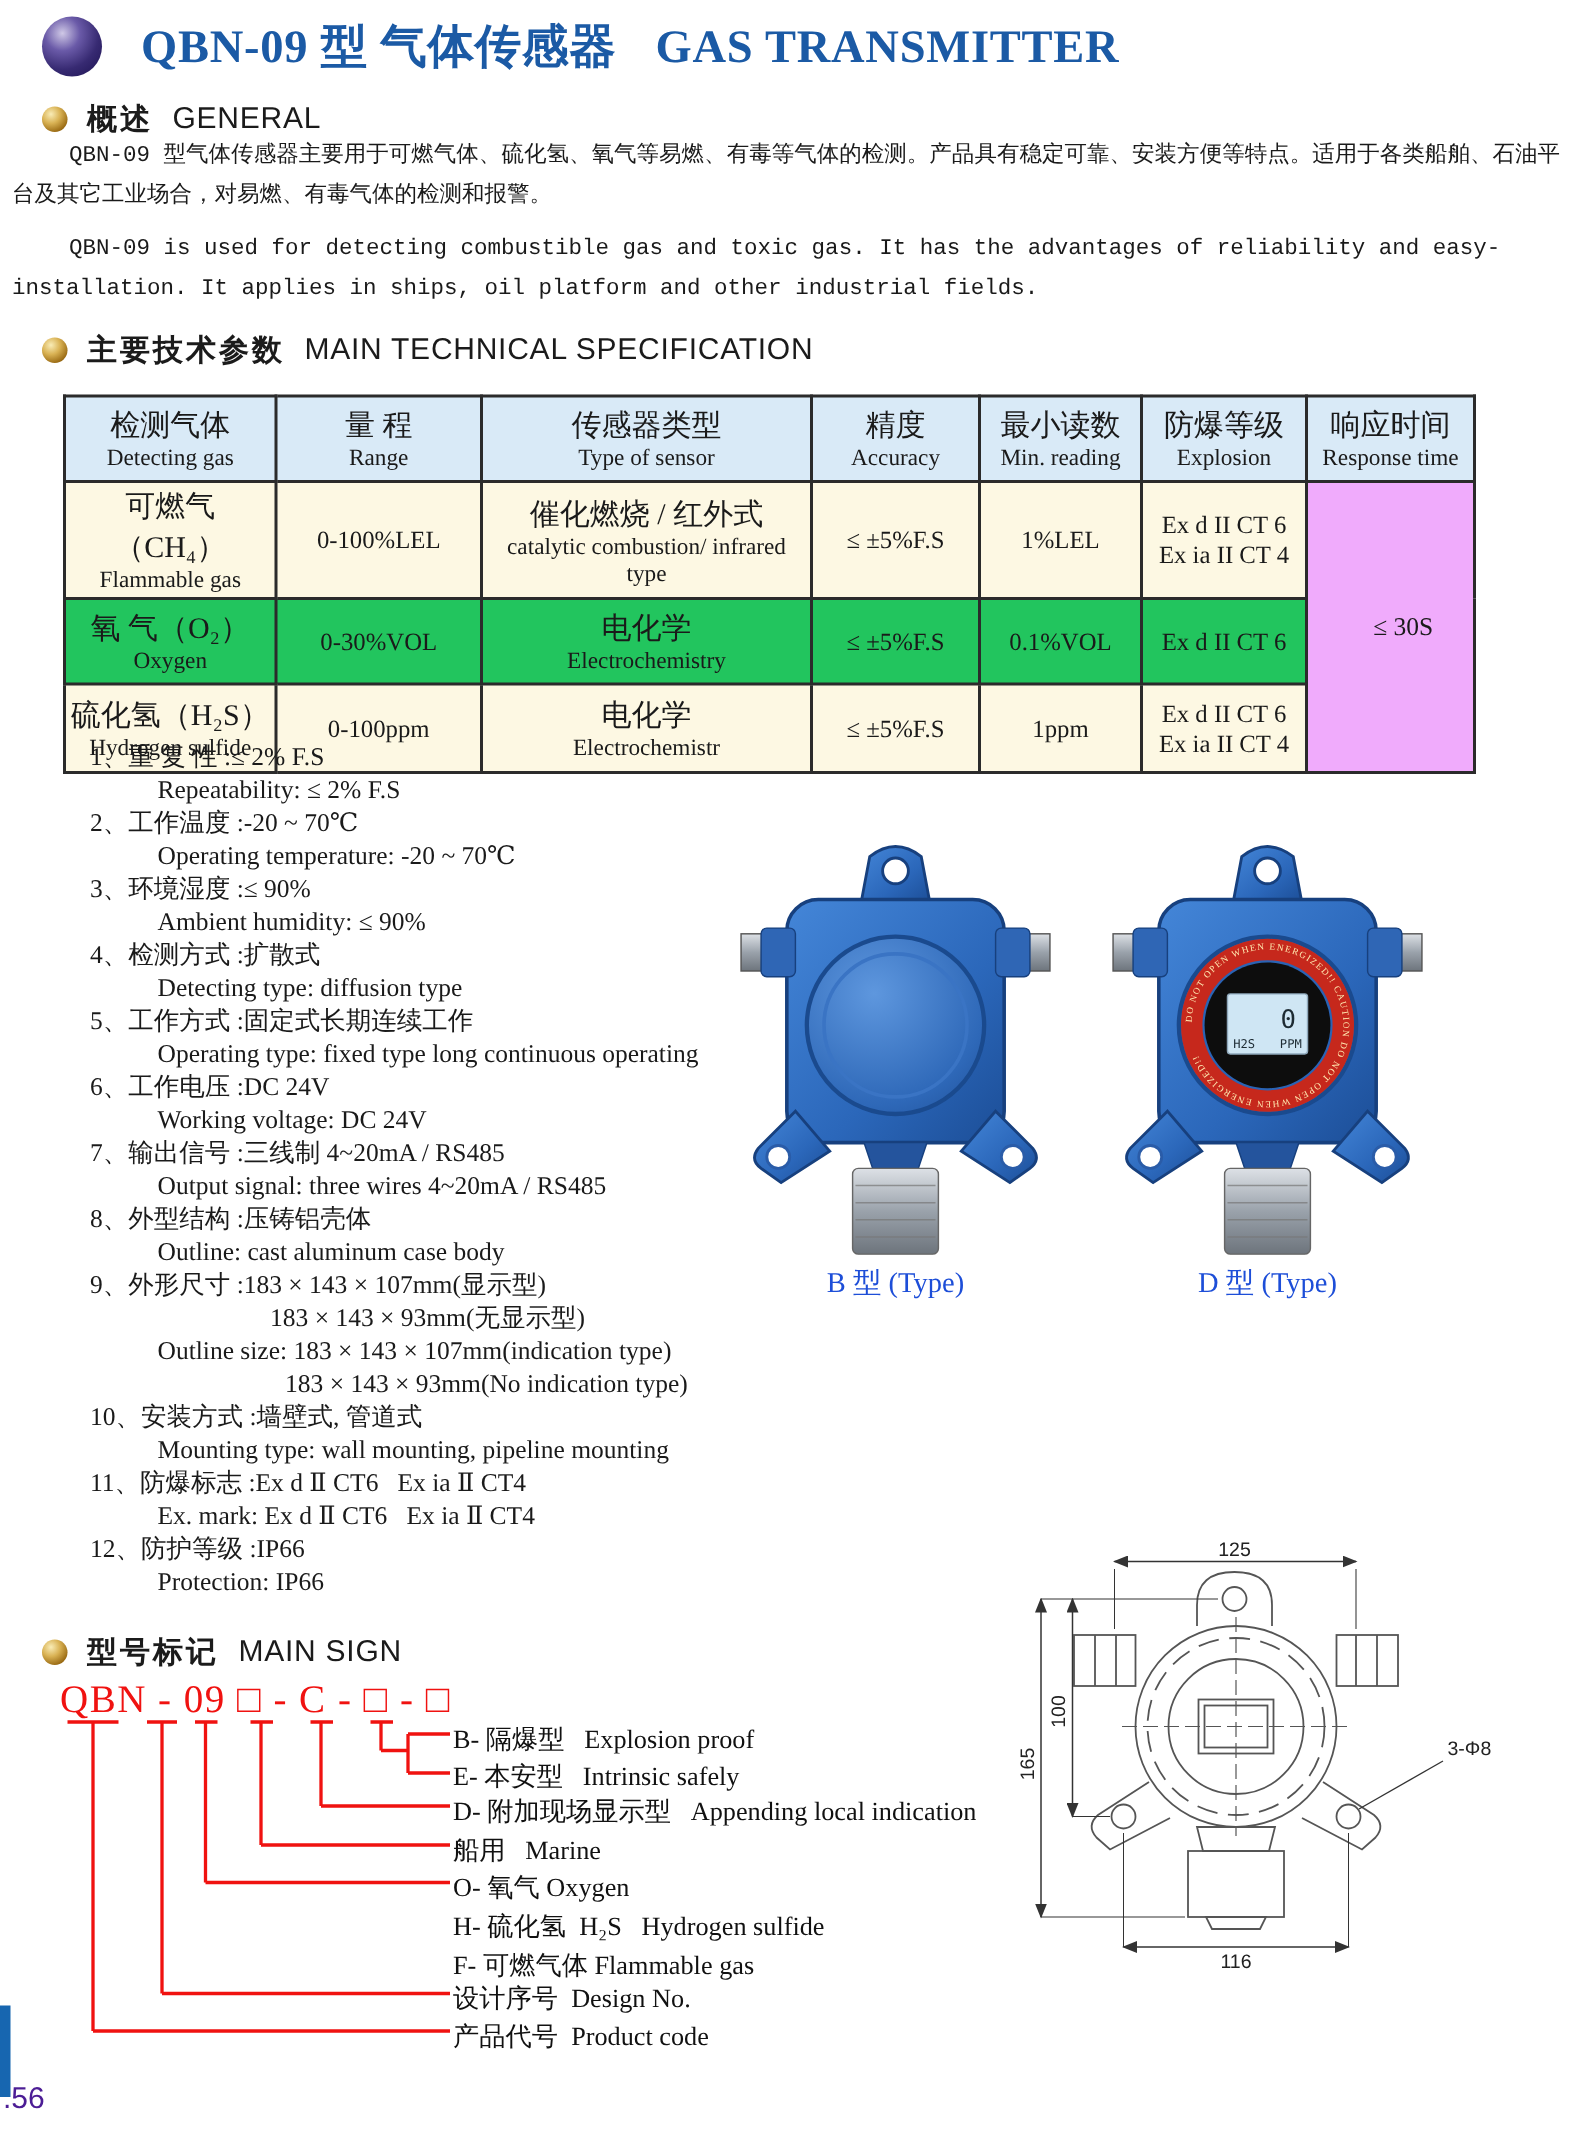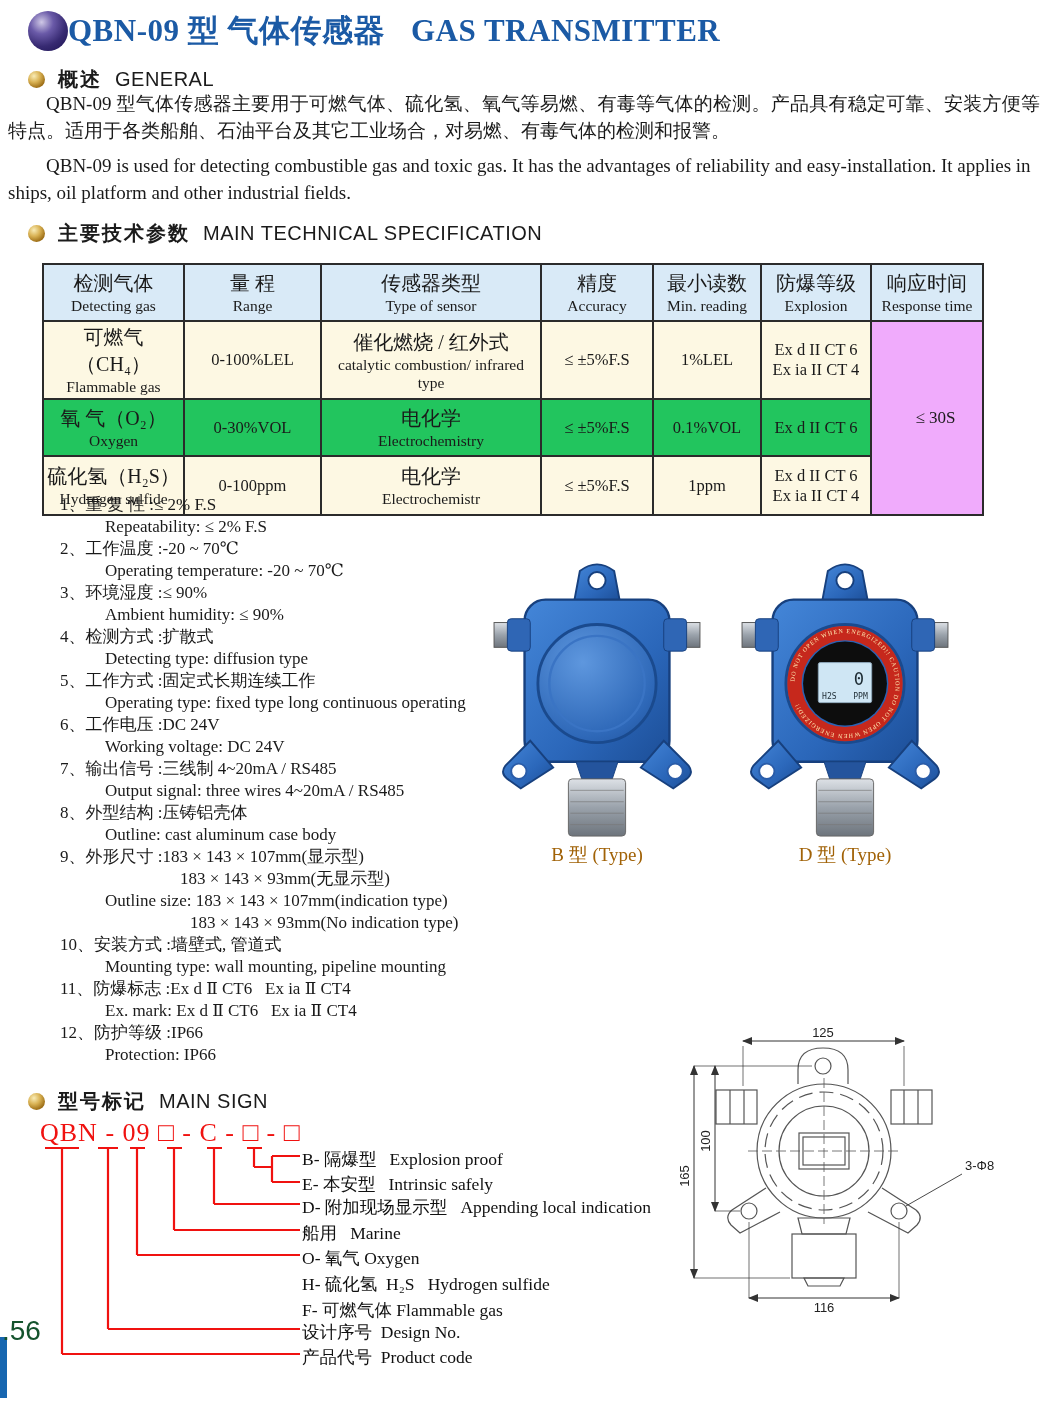--- a/index.html
+++ b/index.html
@@ -7,32 +7,32 @@
         font-family:"Liberation Serif","DejaVu Serif",serif;color:#1a1a1a;}
 
   
   .sphere{display:inline-block;border-radius:50%;}
   .sphere-navy{width:40px;height:40px;
     background:radial-gradient(circle at 34% 28%, #cfc8e6 0%, #6a5aa8 30%, #372a72 62%, #1b1150 100%);}
   .sphere-gold{width:17px;height:17px;
     background:radial-gradient(circle at 35% 30%, #f9ecb6 0%, #d9b254 38%, #96660f 78%, #5c3c06 100%);}
 
   
-  .title-row{position:absolute;left:28px;top:10px;display:flex;align-items:center;gap:0;}
+  .title-row{position:absolute;left:28px;top:10px;display:flex;align-items:center;gap:26px;}
   .title-row h1{margin:0;font-size:31px;font-weight:bold;color:#1b5aa5;letter-spacing:.5px;}
   .title-en{margin-left:26px;}
 
   
   .sec-head{position:absolute;display:flex;align-items:center;gap:13px;
     font-family:"Liberation Sans","DejaVu Sans",sans-serif;font-size:20px;color:#1b1b1b;}
   .sec-cn{font-weight:bold;letter-spacing:2px;}
   .sec-en{letter-spacing:.5px;}
 
   
-  .general-text{position:absolute;left:8px;top:90px;width:1032px;font-size:19px;line-height:27px;}
+  .general-text{position:absolute;left:8px;top:90px;width:1032px;font-size:15px;line-height:27px;font-family:Liberation Mono, monospace;}
   .general-text p{margin:0;text-indent:38px;text-align:justify;}
   .general-text p.en{margin-top:8px;text-align:left;}
 
   
   .spec-table{position:absolute;left:42px;top:263px;border-collapse:collapse;table-layout:fixed;width:940px;}
   .spec-table th,.spec-table td{border:2px solid #2b2b2b;text-align:center;vertical-align:middle;padding:2px 3px;}
   .spec-table th{background:#d9eaf7;font-weight:normal;height:51px;}
   .th-cn,.cell-cn{font-size:20px;}
   .th-en,.cell-en{font-size:15.5px;}
   .row-cream td{background:#fdf8e3;height:53px;font-size:16.5px;}
@@ -44,36 +44,36 @@
   .spec-list .item{margin:0;}
   .li-cn,.li-en,.li-cn2,.li-en2{white-space:pre-wrap;}
   .li-en{padding-left:45px;}
   .li-cn2{padding-left:120px;}
   .li-en2{padding-left:130px;}
 
   
   .products{position:absolute;left:482px;top:552px;display:flex;gap:38px;padding-left:10px;}
   .figure{width:210px;text-align:center;}
   .figure svg{display:block;}
-  .caption{margin-top:4px;font-size:19px;color:#a16207;}
+  .caption{margin-top:4px;font-size:19px;color:#1d4ed8;}
 
   
   .model-code{position:absolute;left:40px;top:1118px;font-size:26px;color:#f01210;letter-spacing:1px;white-space:pre;}
   .connector-svg{position:absolute;left:40px;top:1145px;}
   .ms-labels{position:absolute;left:302px;top:1138px;width:480px;height:230px;}
   .ms-label{position:absolute;left:0;font-size:17.5px;color:#111;white-space:pre;}
 
   
   .drawing{position:absolute;left:652px;top:1026px;}
   .dim-text{font-family:"Liberation Sans","DejaVu Sans",sans-serif;font-size:13px;fill:#222;}
 
   
   .footer-bar{position:absolute;left:0;top:1337px;width:7px;height:61px;background:#1766b0;}
-  .page-number{position:absolute;left:2px;top:1315px;font-family:"Liberation Sans","DejaVu Sans",sans-serif;
-    font-size:28px;color:#14532d;}
+  .page-number{position:absolute;left:2px;top:1388px;font-family:"Liberation Sans","DejaVu Sans",sans-serif;
+    font-size:20px;color:#4c1d95;}
 </style>
 </head>
 <body>
 
 <div class="page">
 
   <div class="title-row">
     <span class="sphere sphere-navy"></span>
     <h1><span>QBN-09 型 气体传感器</span><span class="title-en">GAS TRANSMITTER</span></h1>
   </div>

